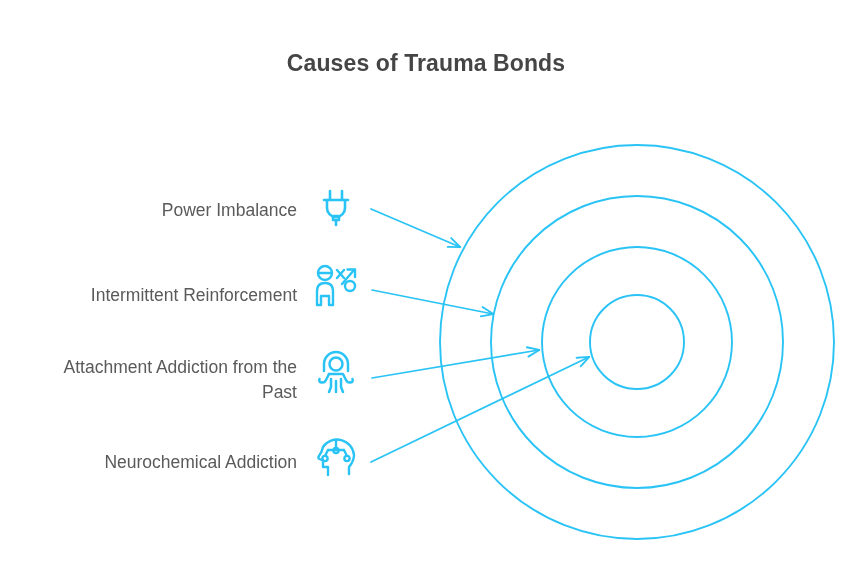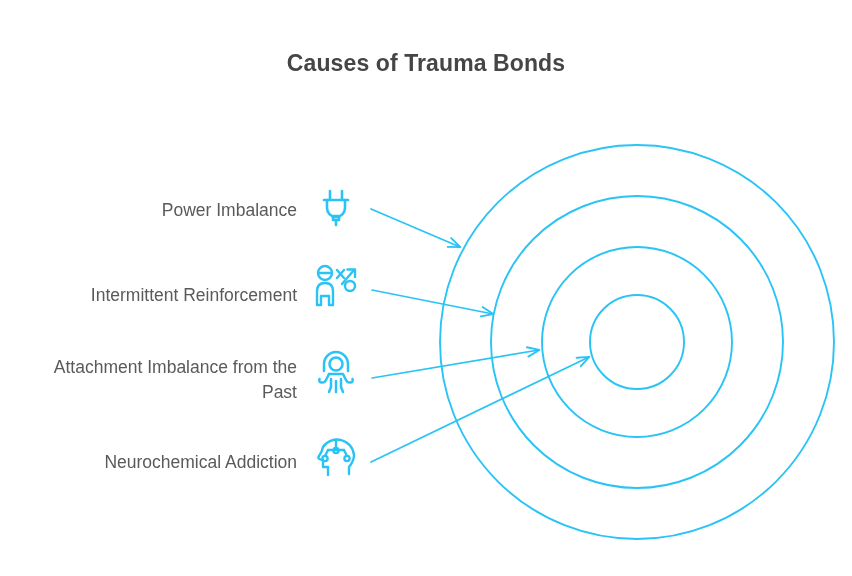--- a/index.html
+++ b/index.html
@@ -76,21 +76,21 @@
 </style>
 </head>
 <body>
 
 <div class="canvas">
 
   <div class="title">Causes of Trauma Bonds</div>
 
   <div class="label label-0">Power Imbalance</div>
   <div class="label label-1">Intermittent Reinforcement</div>
-  <div class="label label-2">Attachment Imbalance from the
+  <div class="label label-2">Attachment Addiction from the
 Past</div>
   <div class="label label-3">Neurochemical Addiction</div>
 
   <div class="icon-slot icon-0">
     <svg viewBox="0 0 48 48" fill="none" stroke="#29c3f5" stroke-width="2.6" stroke-linecap="round" stroke-linejoin="round">
       <path d="M18 8 V17"></path>
       <path d="M30 8 V17"></path>
       <path d="M12 17 H36"></path>
       <path d="M15 17 V25 a9 9 0 0 0 18 0 V17"></path>
       <path d="M21 33 h6 v4 h-6 z"></path>

